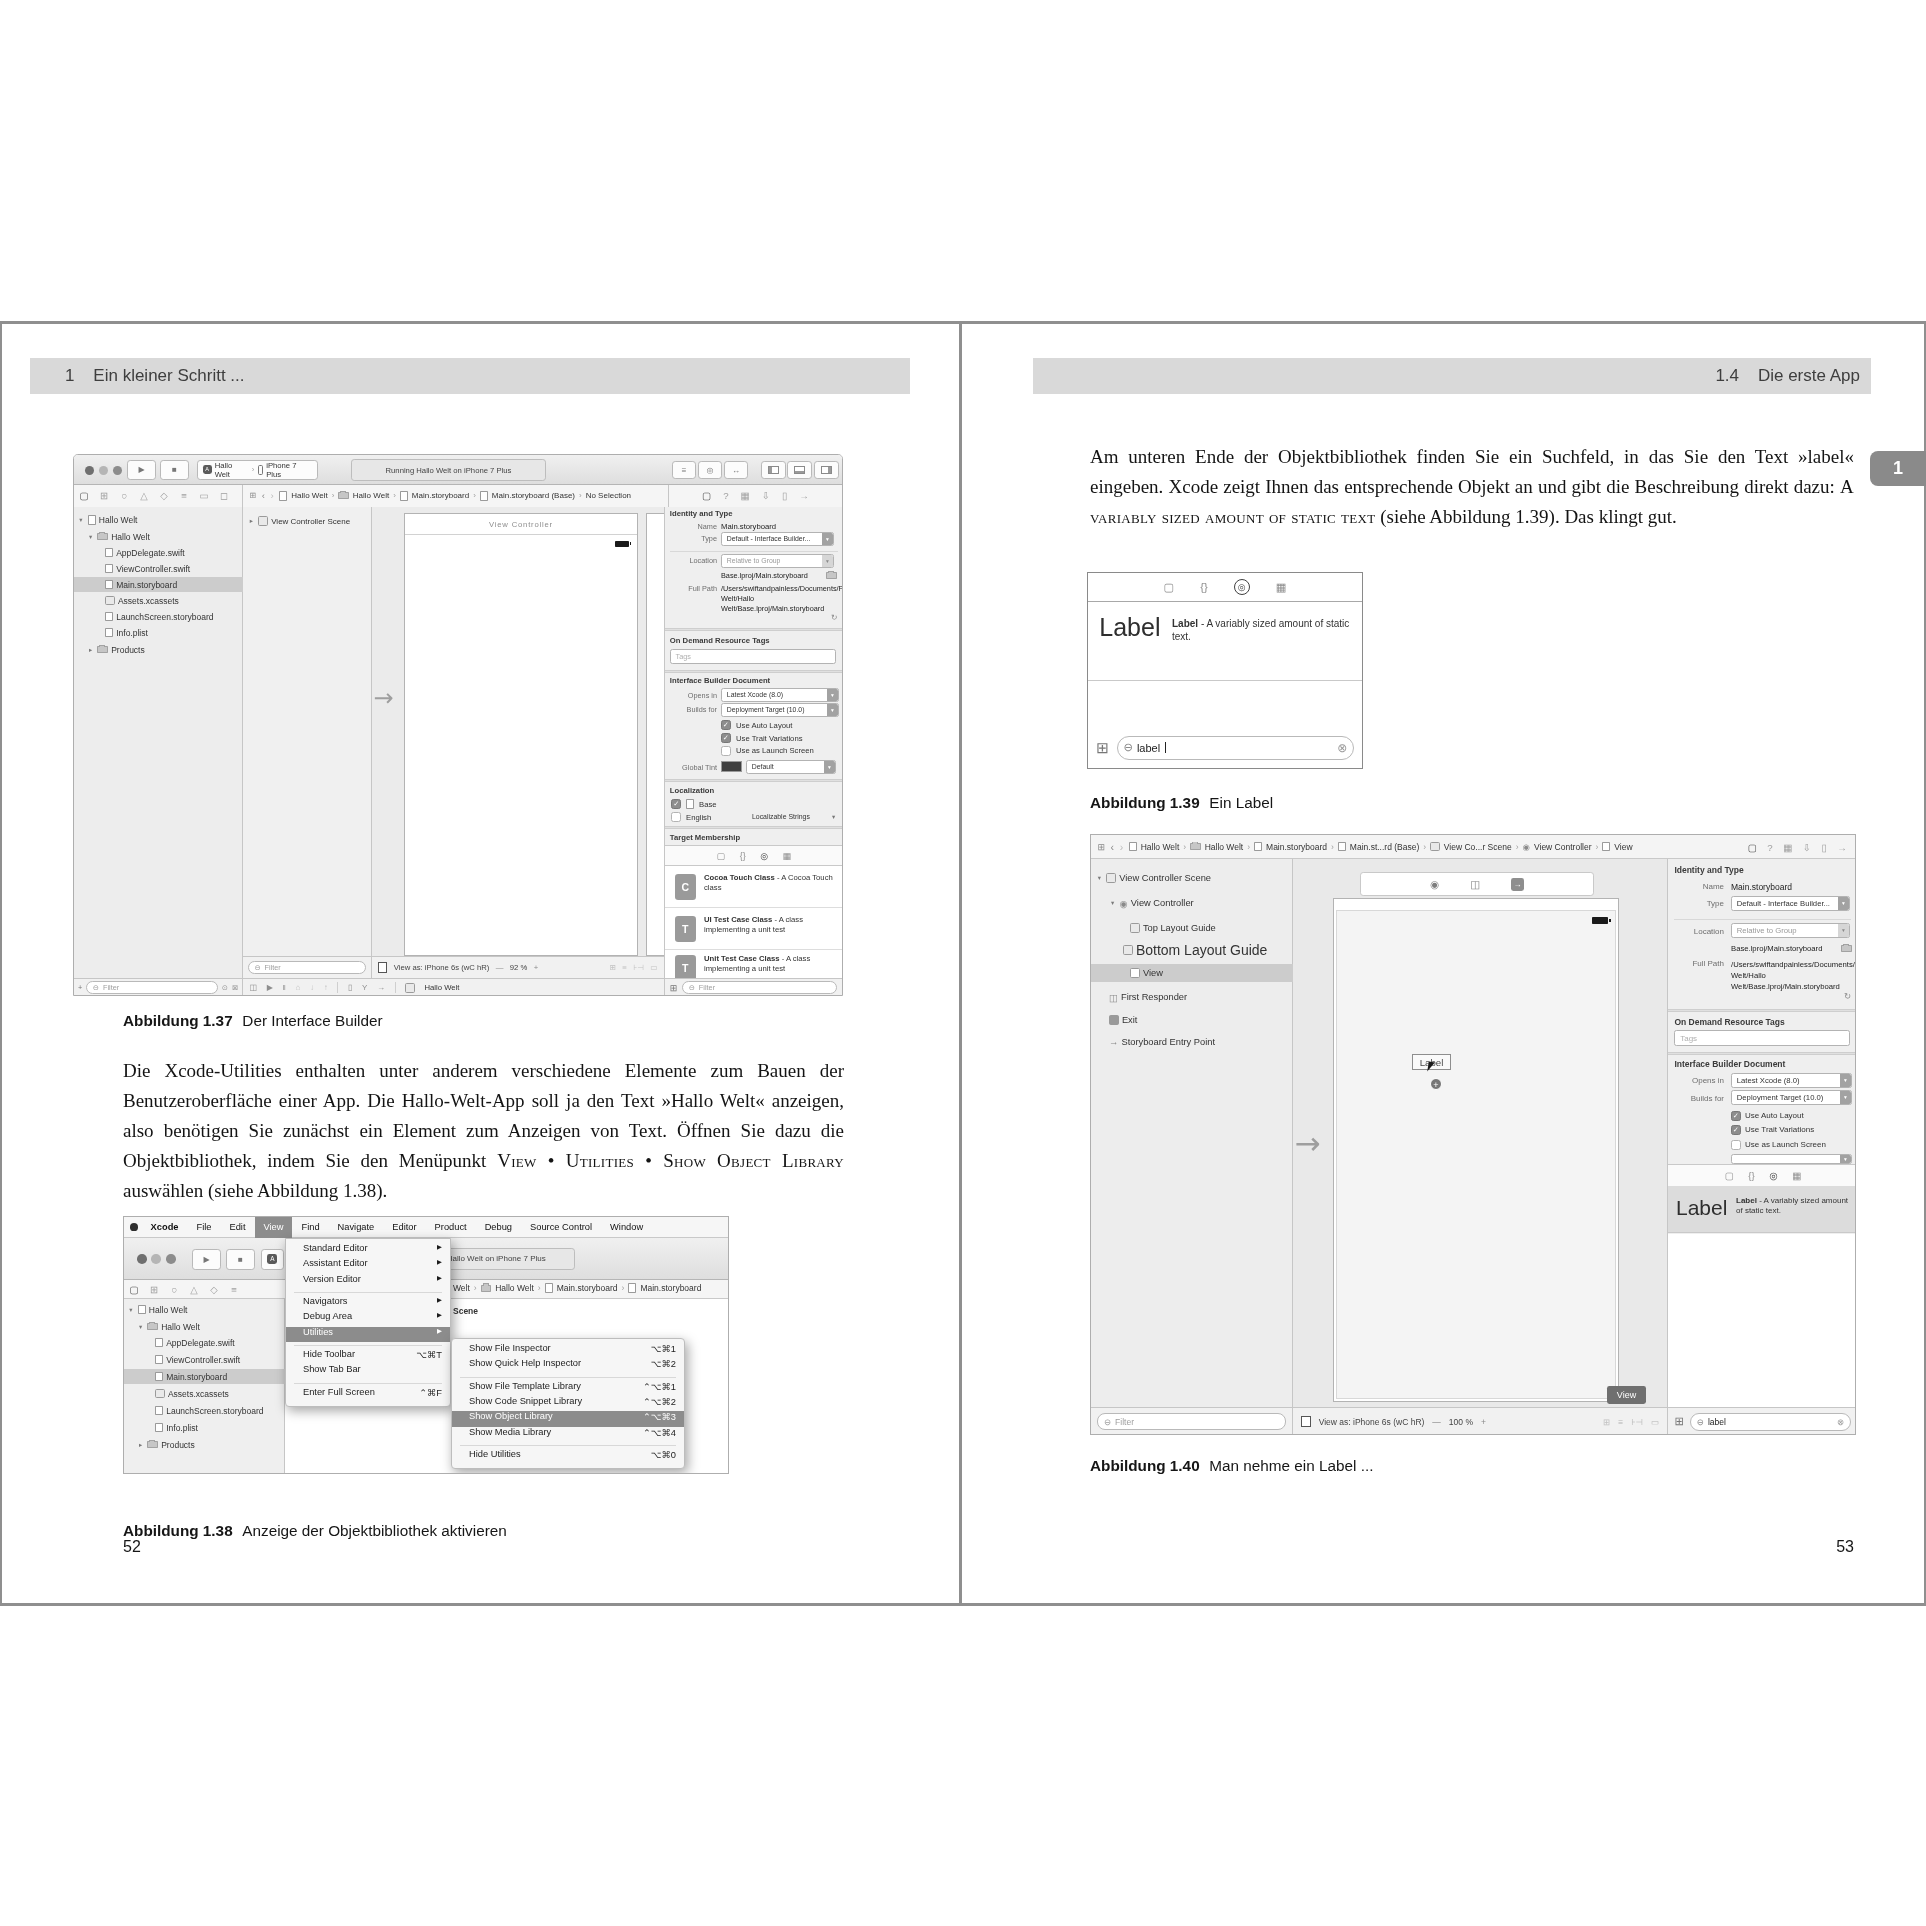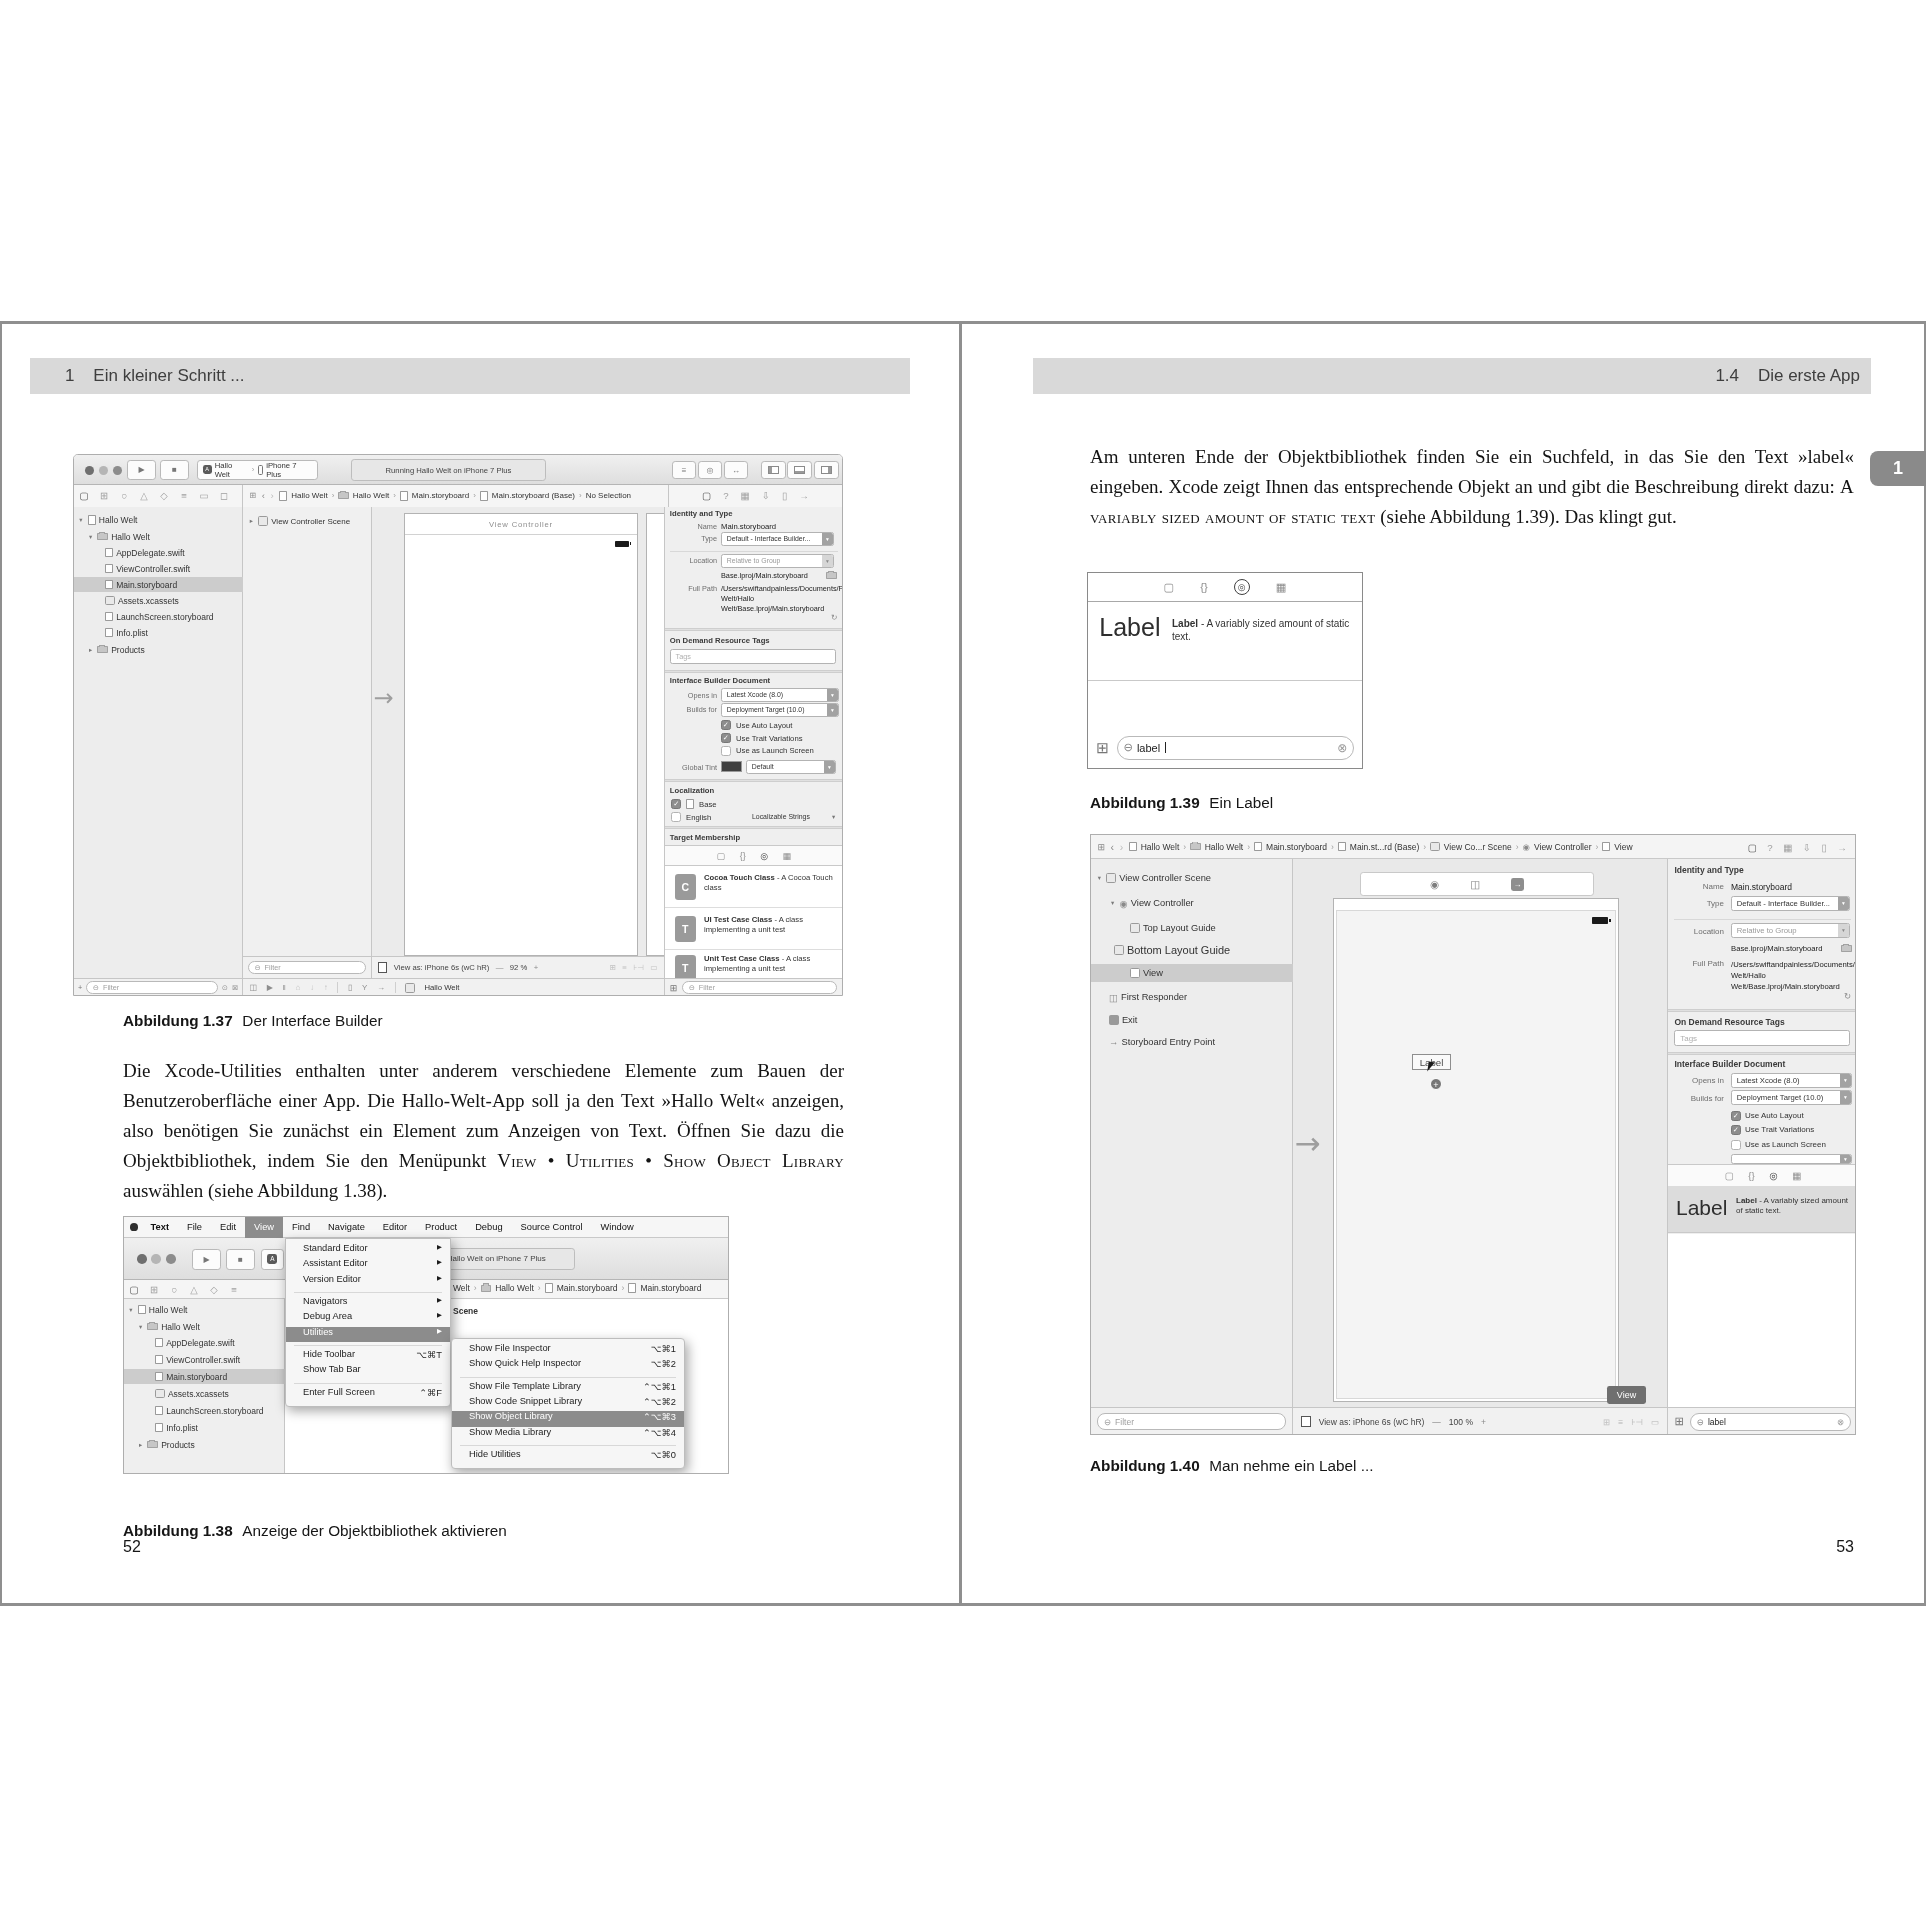--- a/index.html
+++ b/index.html
@@ -368,21 +368,21 @@
   </div>
 </div>
 
 <div class="A cap" style="left:123px;top:1012px"><b>Abbildung 1.37</b><span>Der Interface Builder</span></div>
 
 <div class="A para" style="left:123px;top:1056px;width:721px"><span>Die Xcode-Utilities enthalten unter anderem verschiedene Elemente zum Bauen der Benutzeroberfläche einer App. Die Hallo-Welt-App soll ja den Text »Hallo Welt« anzeigen, also benötigen Sie zunächst ein Element zum Anzeigen von Text. Öffnen Sie dazu die Objektbibliothek, indem Sie den Menüpunkt </span><span class="sc">View • Utilities • Show Object Library</span><span> auswählen (siehe Abbildung 1.38).</span></div>
 
 <div class="fig" style="left:123px;top:1216px;width:606px;height:258px;font-size:8px">
   <div class="A" style="left:0;top:0;width:605px;height:21px;background:#f6f6f6;border-bottom:0.8px solid #c9c9c9;display:flex">
     <span class="apple"></span>
-    <span class="mbi" style="font-weight:bold">Text</span>
+    <span class="mbi" style="font-weight:bold">Xcode</span>
     <span class="mbi">File</span>
     <span class="mbi">Edit</span>
     <span class="mbi hl">View</span>
     <span class="mbi">Find</span>
     <span class="mbi">Navigate</span>
     <span class="mbi">Editor</span>
     <span class="mbi">Product</span>
     <span class="mbi">Debug</span>
     <span class="mbi">Source Control</span>
     <span class="mbi">Window</span>
@@ -617,21 +617,21 @@
       </div>
     <div class="tr" style="left:0;top:35px;width:202px;height:18px;font-size:9.3px;padding-left:18px">
         <span class="d">▾</span>
         <span style="color:#8a8a8a">◉</span>
         <span>View Controller</span>
       </div>
     <div class="tr" style="left:0;top:60px;width:202px;height:18px;font-size:9.3px;padding-left:39px">
         <span class="sq-ic"></span>
         <span>Top Layout Guide</span>
       </div>
-    <div class="tr" style="left:0;top:82px;width:244px;height:18px;font-size:11px;padding-left:23px">
+    <div class="tr" style="left:0;top:82px;width:244px;height:18px;font-size:14px;padding-left:32px">
         <span class="sq-ic"></span>
         <span>Bottom Layout Guide</span>
       </div>
     <div class="tr sel" style="left:0;top:105px;width:202px;height:18px;font-size:9.3px;padding-left:39px">
         <span class="sq-ic" style="background:#fff"></span>
         <span>View</span>
       </div>
     <div class="tr" style="left:0;top:129px;width:202px;height:18px;font-size:9.3px;padding-left:18px">
         <span style="color:#8a8a8a">◫</span>
         <span>First Responder</span>

